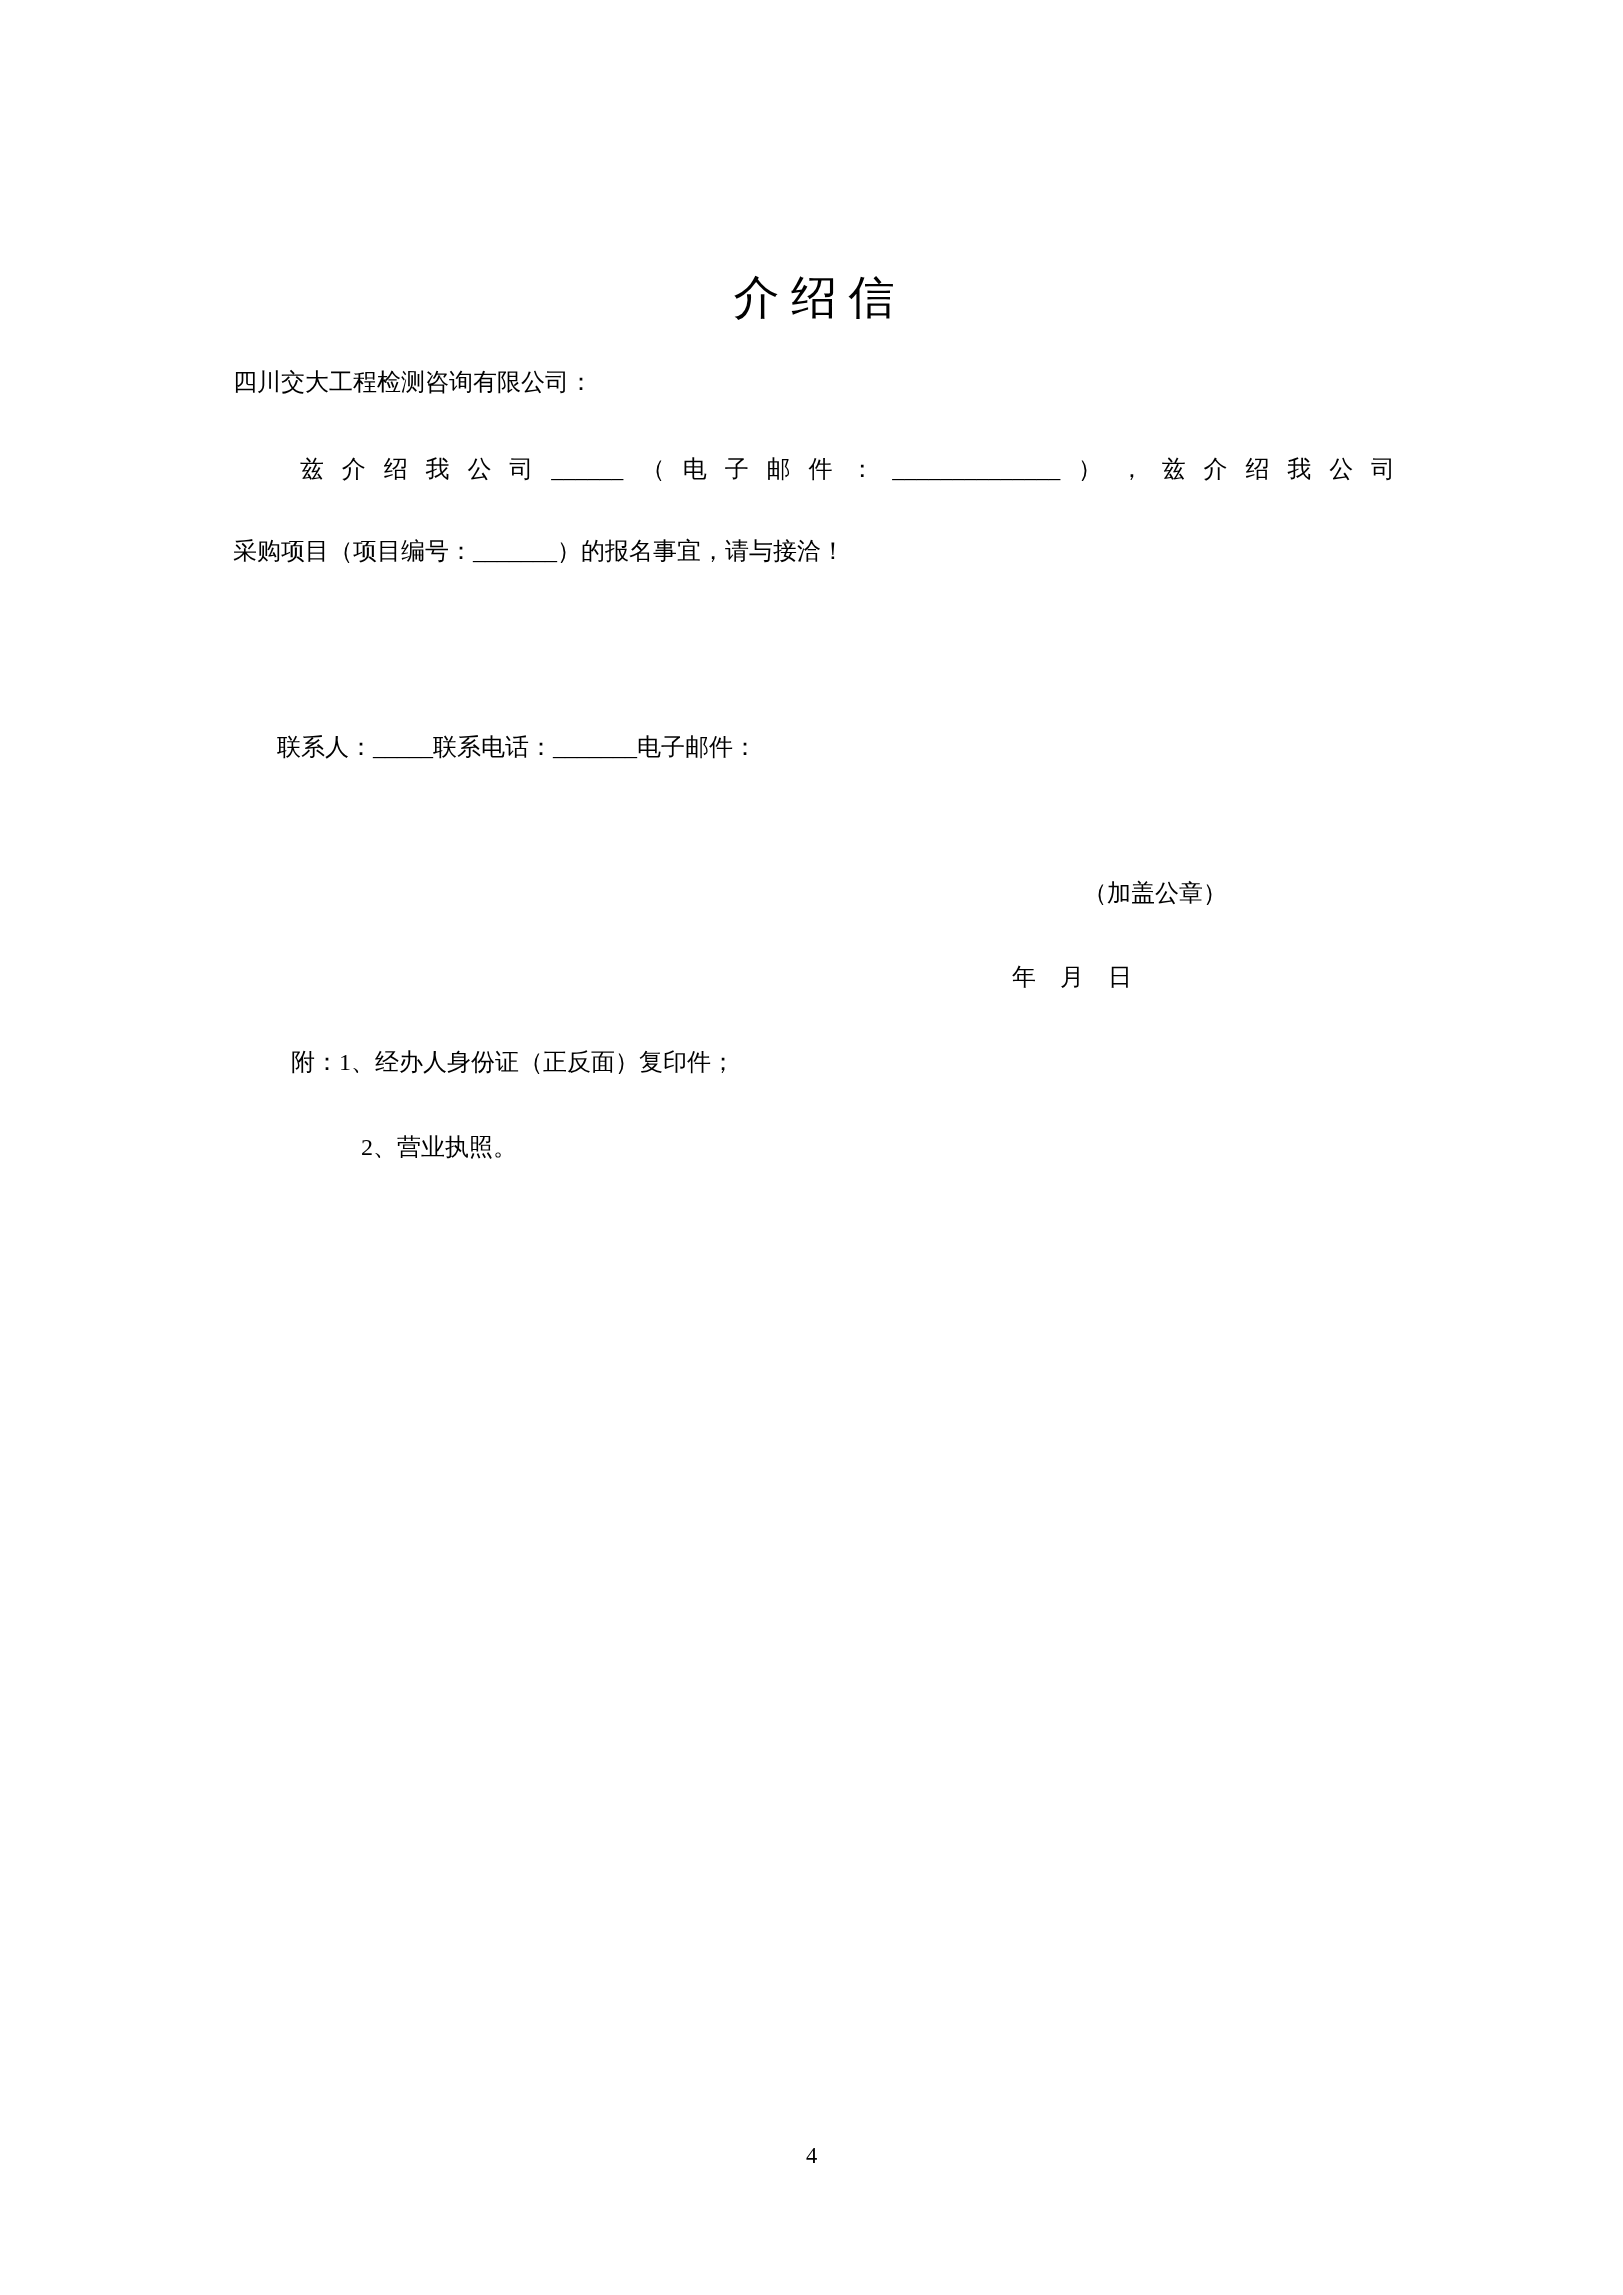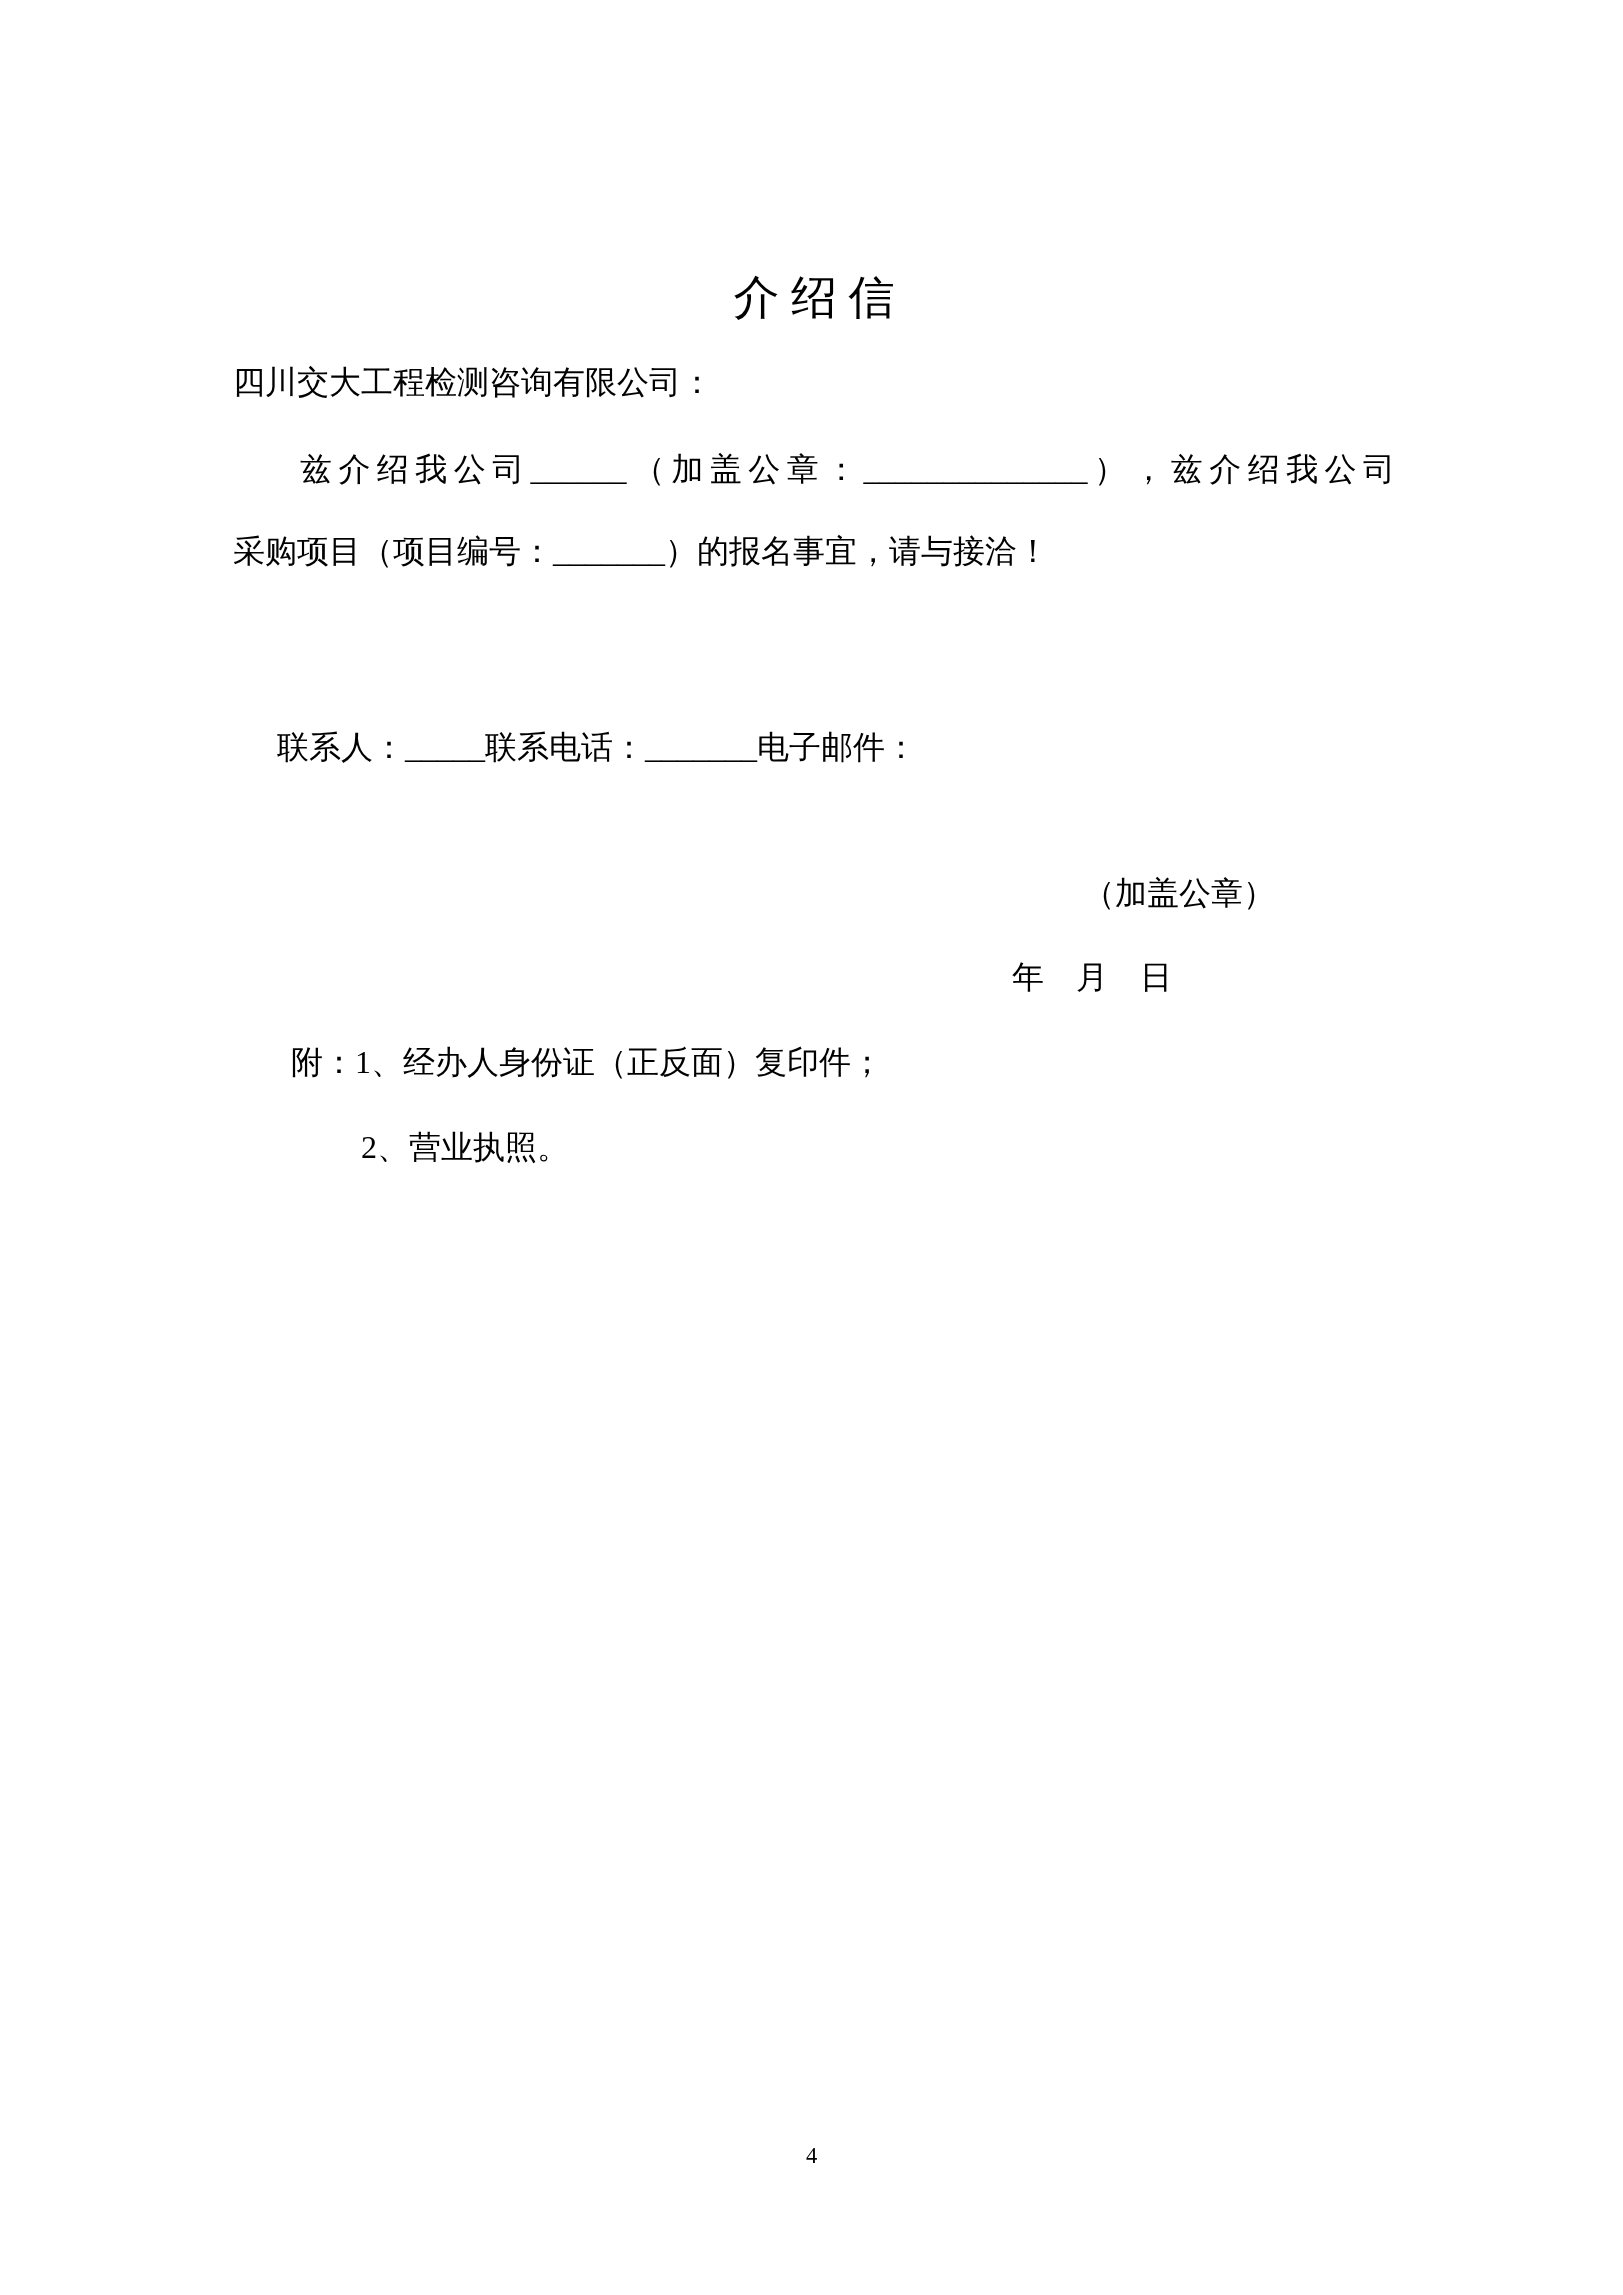--- a/index.html
+++ b/index.html
@@ -12,21 +12,21 @@
     width: 1623px;
     height: 2295px;
     background: #ffffff;
     color: #000000;
     font-family: "Liberation Serif", "DejaVu Serif", serif;
     overflow: hidden;
     margin-top: 9px;
   }
   .line {
     position: absolute;
-    font-size: 32px;
+    font-size: 24px;
     line-height: 51px;
     white-space: pre;
     color: #000000;
   }
   .doc-title {
     top: 258px;
     left: 233px;
     width: 1162px;
     font-size: 46px;
     line-height: 61px;
@@ -87,21 +87,21 @@
 </style>
 </head>
 <body>
 
 <div class="page">
 
   <div class="line doc-title">介 绍 信</div>
 
   <div class="line salutation">四川交大工程检测咨询有限公司：</div>
 
-  <div class="line body-line-1"><span>兹介绍我公司</span><span class="blank">______</span><span>（加盖公章：</span><span class="blank">______________</span><span>），兹介绍我公司</span></div>
+  <div class="line body-line-1"><span>兹介绍我公司</span><span class="blank">______</span><span>（电子邮件：</span><span class="blank">______________</span><span>），兹介绍我公司</span></div>
 
   <div class="line body-line-2"><span>采购项目（项目编号：</span><span class="blank">_______</span><span>）的报名事宜，请与接洽！</span></div>
 
   <div class="line contact-line"><span>联系人：</span><span class="blank">_____</span><span>联系电话：</span><span class="blank">_______</span><span>电子邮件：</span></div>
 
   <div class="line stamp-note">（加盖公章）</div>
 
   <div class="line date-line">年　月　日</div>
 
   <div class="line attachment-1">附：1、经办人身份证（正反面）复印件；</div>

